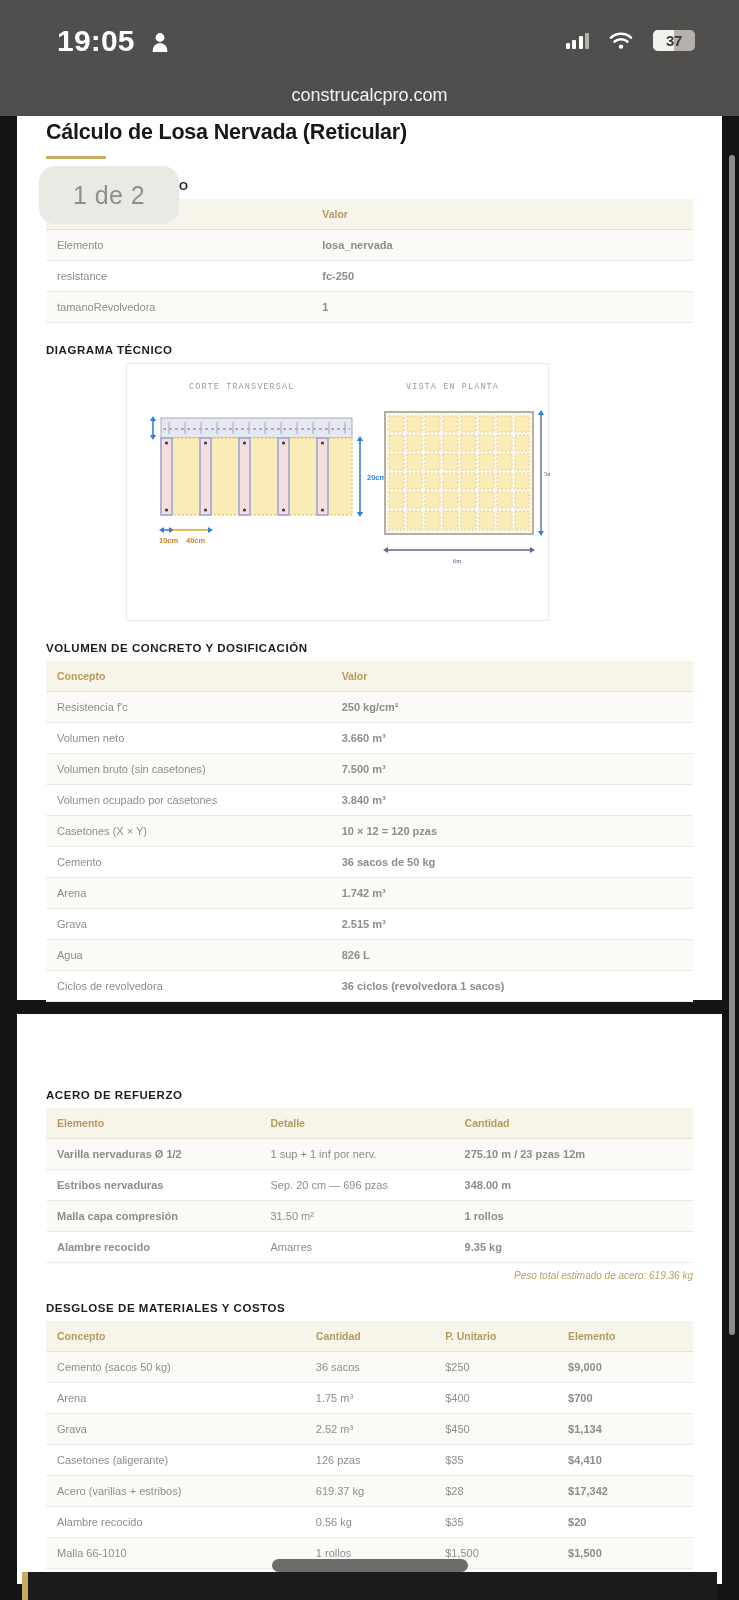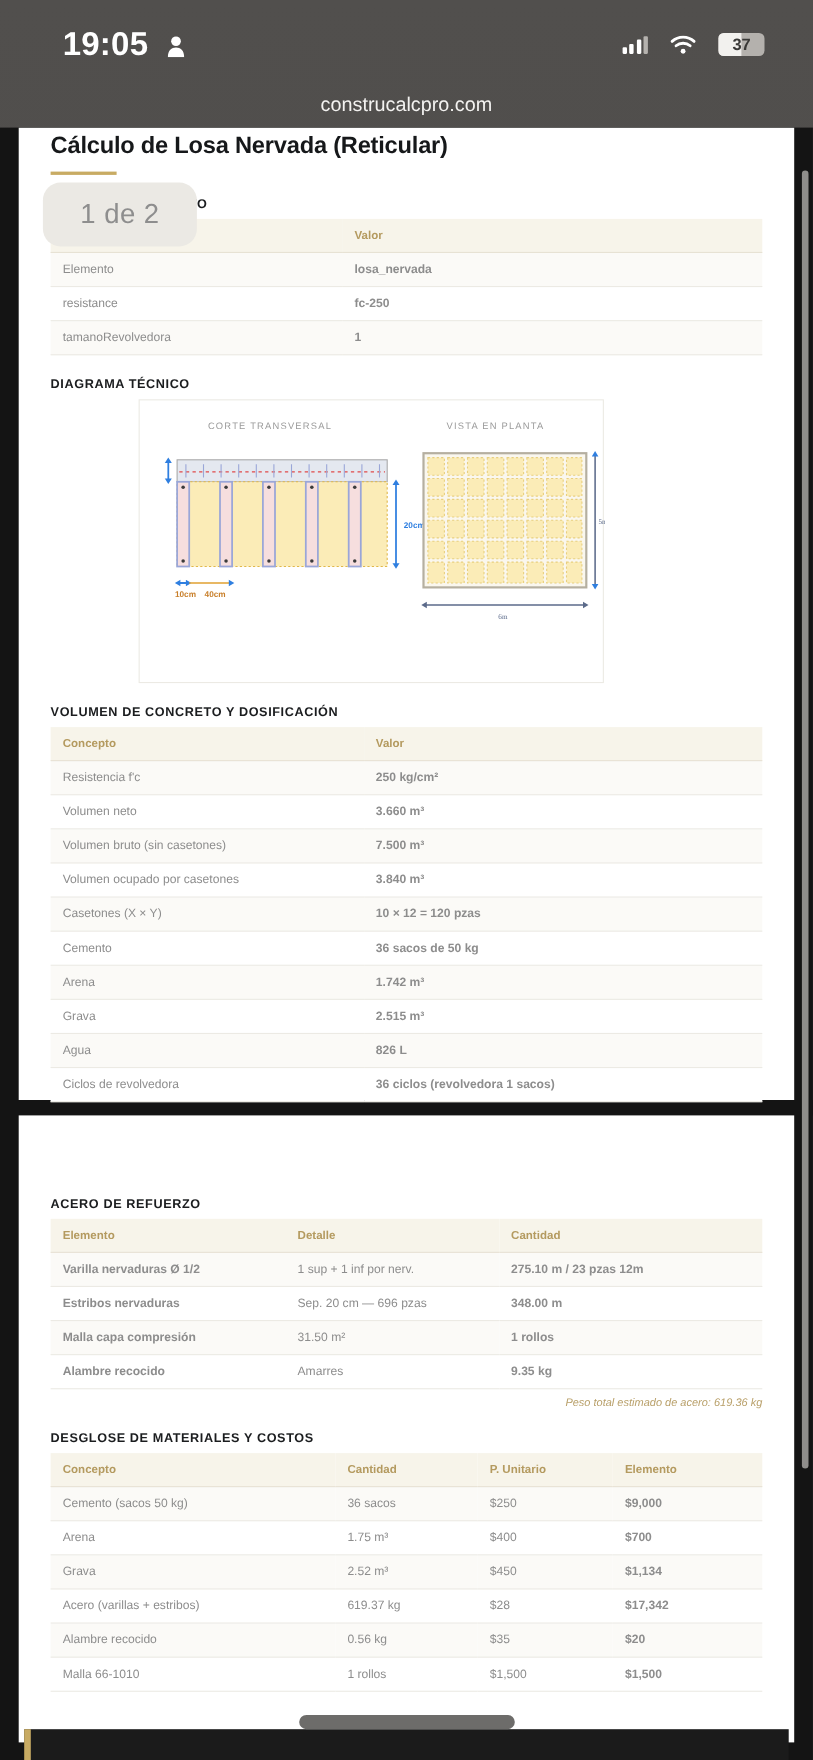--- a/index.html
+++ b/index.html
@@ -67,21 +67,21 @@
   .note { text-align:right; font-size:10px; color:#b9a06a; font-style:italic; margin-top:7px; }
 
   .footer { display:flex; justify-content:space-between; align-items:center;
             border-top:1px solid #e6e4de; margin-top:17px; padding-top:11px; }
   .footer span { font-size:10px; color:#9b9b9b; }
 
   
   .diagram { border:1px solid #eceae4; background:#ffffff; height:258px;
              margin-top:3px; position:relative; margin-left:80px; width:423px; }
   .diag-cap { position:absolute; font-size:8.5px; letter-spacing:1.1px; color:#9b9b9b;
-              font-family:Liberation Sans, sans-serif; }
+              font-family:Liberation Mono, monospace; }
 
   
   .pagebadge { position:absolute; left:39px; top:166px; width:140px; height:58px;
                background:#ebe9e4; border-radius:16px; display:flex; align-items:center;
                justify-content:center; z-index:9; }
   .pagebadge span { font-size:25px; color:#8e8e8e; letter-spacing:0.4px; }
 
   
   .scrollbar { position:absolute; right:4px; top:155px; width:6px; height:1180px;
                background:#8f8d8b; border-radius:3px; z-index:8; }
@@ -418,20 +418,26 @@
                 <td class="num">$400</td>
                 <td class="val num">$700</td>
               </tr>
               <tr>
                 <td>Grava</td>
                 <td class="num">2.52 m³</td>
                 <td class="num">$450</td>
                 <td class="val num">$1,134</td>
               </tr>
               <tr>
+                <td>Casetones (aligerante)</td>
+                <td class="num">126 pzas</td>
+                <td class="num">$35</td>
+                <td class="val num">$4,410</td>
+              </tr>
+              <tr>
                 <td>Acero (varillas + estribos)</td>
                 <td class="num">619.37 kg</td>
                 <td class="num">$28</td>
                 <td class="val num">$17,342</td>
               </tr>
               <tr>
                 <td>Alambre recocido</td>
                 <td class="num">0.56 kg</td>
                 <td class="num">$35</td>
                 <td class="val num">$20</td>

